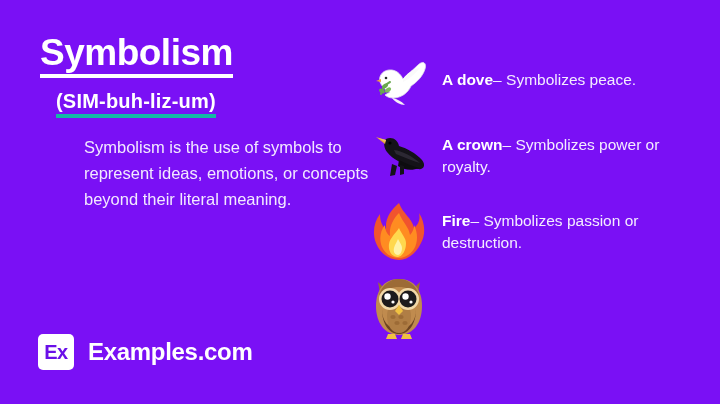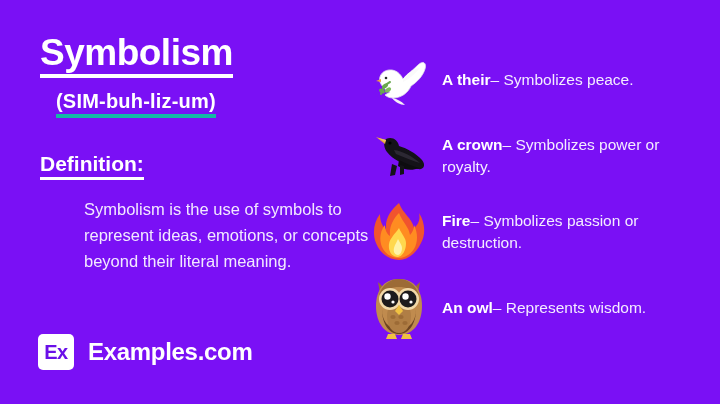--- a/index.html
+++ b/index.html
@@ -140,21 +140,20 @@
 </head>
 <body>
 
 <div class="canvas">
 
   <div class="left-col">
     <div class="title">Symbolism</div>
     <div class="pron-wrap">
       <div class="pron">(SIM-buh-liz-um)</div>
     </div>
-    <div class="definition-heading">Definition:</div>
     <div class="definition-body">Symbolism is the use of symbols to represent ideas, emotions, or concepts beyond their literal meaning.</div>
   </div>
 
   <div class="logo">
     <div class="logo-mark">
       <span>Ex</span>
     </div>
     <div class="logo-text">Examples.com</div>
   </div>
 
@@ -168,21 +167,21 @@
           <path d="M24 47 C27 51 32 54 37 54 C33 50 29 48 25 47 Z" fill="#f6eef6"></path>
           <path d="M22 31 C18 33 14 38 13 43" stroke="#6aa84f" stroke-width="2" fill="none" stroke-linecap="round"></path>
           <ellipse cx="17" cy="35" rx="3.4" ry="2" fill="#6aa84f" transform="rotate(-35 17 35)"></ellipse>
           <ellipse cx="20" cy="39" rx="3.4" ry="2" fill="#7fbe5c" transform="rotate(-35 20 39)"></ellipse>
           <ellipse cx="14" cy="40" rx="3.2" ry="1.9" fill="#6aa84f" transform="rotate(30 14 40)"></ellipse>
           <circle cx="18" cy="27" r="1.3" fill="#2a2a2a"></circle>
           <path d="M13 28 L8 30 L13 31 Z" fill="#f0a23c"></path>
         </svg>
       </div>
       <div class="ex-text">
-        <b>A their</b><span class="dash">–</span> <span>Symbolizes peace.</span>
+        <b>A dove</b><span class="dash">–</span> <span>Symbolizes peace.</span>
       </div>
     </div>
 
     <div class="ex-row">
       <div class="ex-icon">
         <svg width="70" height="60" viewBox="0 0 70 60">
           <path d="M22 13 C28 10 34 14 35 20 C42 22 52 27 58 34 C62 39 60 44 54 43 C47 42 40 39 34 35 C30 33 26 30 23 26 C20 22 19 16 22 13 Z" fill="#141218"></path>
           <path d="M30 24 C38 25 48 30 56 37 C49 35 40 31 32 28 Z" fill="#2c2833"></path>
           <path d="M35 34 C41 37 48 40 55 42 C48 45 40 44 34 40 Z" fill="#0d0c10"></path>
           <path d="M28 38 L26 50 L31 49 L33 40 Z" fill="#141218"></path>
@@ -230,19 +229,16 @@
           <circle cx="41" cy="27" r="1.6" fill="#ffffff"></circle>
           <path d="M29 30 L25 36 L29 40 L33 36 Z" fill="#f0c142"></path>
           <ellipse cx="23" cy="42" rx="2.6" ry="2" fill="#9c6b36"></ellipse>
           <ellipse cx="31" cy="42" rx="2.6" ry="2" fill="#9c6b36"></ellipse>
           <ellipse cx="27" cy="48" rx="2.6" ry="2" fill="#9c6b36"></ellipse>
           <ellipse cx="35" cy="48" rx="2.6" ry="2" fill="#9c6b36"></ellipse>
           <path d="M18 59 L16 64 L27 64 L25 59 Z" fill="#f0c142"></path>
           <path d="M33 59 L31 64 L42 64 L40 59 Z" fill="#f0c142"></path>
         </svg>
       </div>
-      <div class="ex-text">
-        <b>An owl</b><span class="dash">–</span> <span>Represents wisdom.</span>
-      </div>
     </div>
 
   </div>
 </div>
 
 </body></html>

